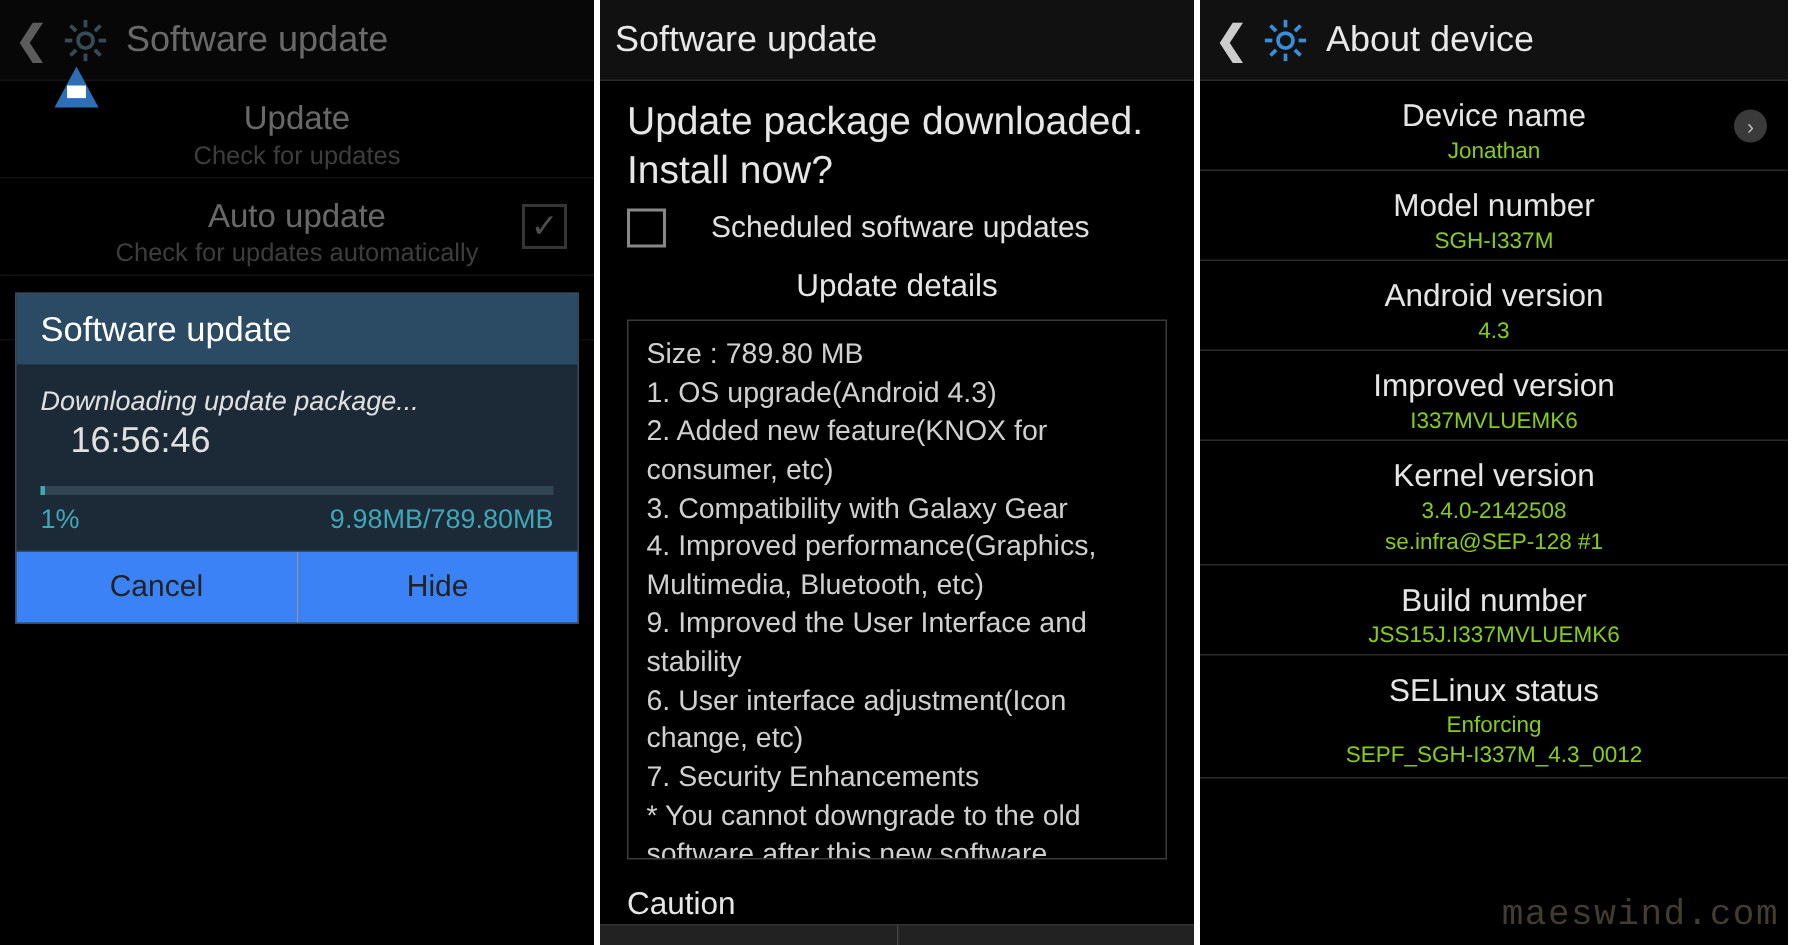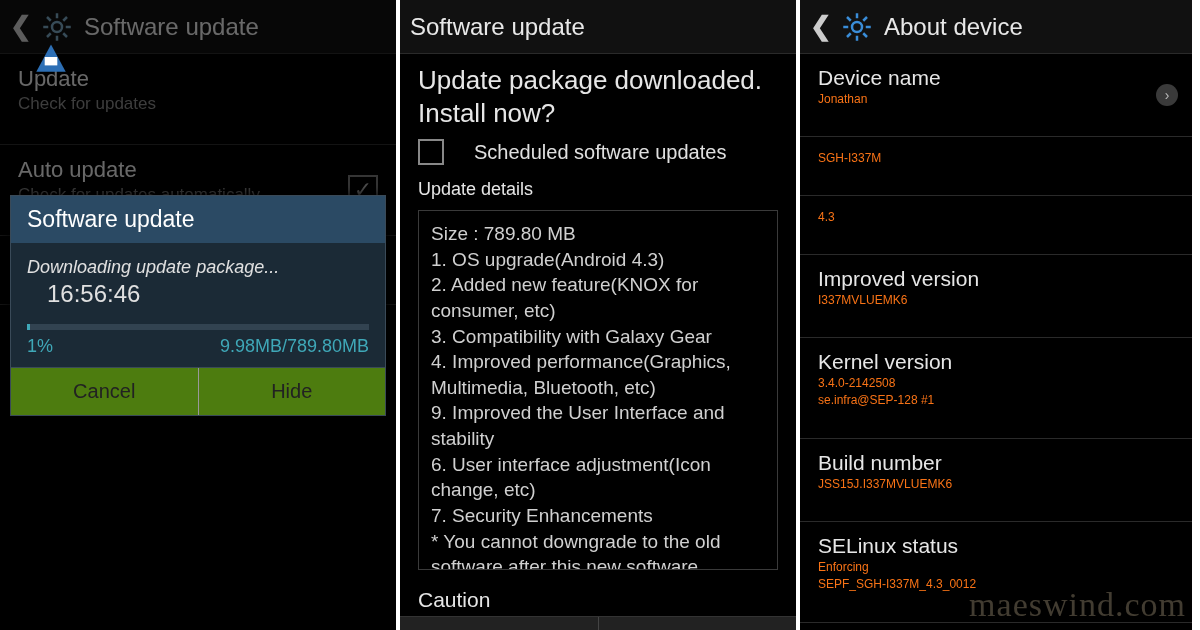--- a/index.html
+++ b/index.html
@@ -44,23 +44,24 @@
     text-align: center;
     font-weight: bold;
   }
   .gear {
     width: 34px; height: 34px; display:inline-flex; align-items:center; justify-content:center;
   }
   .gear svg { width: 30px; height: 30px; }
 
   
   .item {
-    padding: 12px 18px 30px;
+    padding: 12px 18px 4px;
     border-bottom: 1px solid #2a2a2a;
     position: relative;
+    text-align: center;
   }
   .item .lbl { font-size: 22px; color: #e6e6e6; }
   .item .sub { font-size: 17px; color: #888; margin-top: 2px; }
   .chev {
     position: absolute; right: 14px; top: 50%; transform: translateY(-50%);
     width: 22px; height: 22px; border-radius: 50%;
     background: #3a3a3a; color: #bbb; font-size: 14px;
     display:flex; align-items:center; justify-content:center;
   }
   .chk {
@@ -99,56 +100,56 @@
   .dlg-time { color: #e0e0e0; font-size: 24px; margin-top: 2px; margin-left: 20px; }
   .progress-track {
     margin: 16px 0 6px; height: 6px; background: #324351;
   }
   .progress-fill {
     height: 100%; width: 1%; background: #3fa8b8;
   }
   .dlg-stats { display:flex; justify-content:space-between; color:#3fa8b8; font-size:18px; }
   .dlg-btns { display:flex; border-top:1px solid #3a4a58; }
   .dlg-btn {
-    flex:1; background:#4d7c0f; color:#222; text-align:center;
+    flex:1; background:#3b82f6; color:#222; text-align:center;
     padding: 12px 0; font-size:20px; border-right:1px solid #999;
   }
   .dlg-btn:last-child { border-right:none; }
 
   
   .p2-body { padding: 10px 18px; }
   .p2-prompt { color:#e6e6e6; font-size:26px; line-height:1.25; margin-bottom:10px; }
   .p2-sched { display:flex; align-items:center; gap:30px; margin: 4px 0 14px; }
   .p2-sched .box { width:26px; height:26px; border:2px solid #888; }
   .p2-sched .txt { color:#e0e0e0; font-size:20px; }
-  .p2-h { color:#e6e6e6; font-size:18px; margin: 6px 0 10px; }
+  .p2-h { color:#e6e6e6; font-size:21px; margin: 6px 0 10px; text-align: center; }
   .details-box {
     border:1px solid #3a3a3a; padding: 10px 12px 14px;
     color:#d0d0d0; font-size:19px; line-height:1.35;
     height: 360px; overflow:hidden;
   }
   .caution { color:#e6e6e6; font-size:21px; padding: 8px 18px 0; }
   .p2-bottom {
     position:absolute; left:0; right:0; bottom:0;
     display:flex; border-top:1px solid #333;
     height: 14px; background:#222;
   }
   .p2-bottom div { flex:1; border-right:1px solid #444; }
   .p2-bottom div:last-child{border:none;}
 
   
   .p3 .item .lbl { font-size: 21px; }
-  .p3 .item .sub { font-size: 12px; color:#f97316; }
+  .p3 .item .sub { font-size: 15px; color:#84cc16; }
   .p3 .item.multi .sub { line-height:1.25; }
 
   
   .wm {
     position: fixed; right: 14px; bottom: 6px;
-    color: rgba(120,110,90,0.55); font-size: 34px;
-    font-family: Liberation Serif, serif; letter-spacing: 1px;
+    color: rgba(120,110,90,0.55); font-size: 24px;
+    font-family: Liberation Mono, monospace; letter-spacing: 1px;
     z-index: 200;
     margin-left: 36px;
   }
 </style>
 </head>
 <body>
 
 <div class="panel panel1">
   <div class="hdr">
     <span class="back">❮</span>
@@ -264,23 +265,25 @@
     </span>
     <span class="title">About device</span>
   </div>
 
   <div class="item">
     <div class="lbl">Device name</div>
     <div class="sub">Jonathan</div>
     <div class="chev">›</div>
   </div>
   <div class="item">
+    <div class="lbl">Model number</div>
     <div class="sub">SGH-I337M</div>
   </div>
   <div class="item">
+    <div class="lbl">Android version</div>
     <div class="sub">4.3</div>
   </div>
   <div class="item">
     <div class="lbl">Improved version</div>
     <div class="sub">I337MVLUEMK6</div>
   </div>
   <div class="item multi">
     <div class="lbl">Kernel version</div>
     <div class="sub">3.4.0-2142508</div>
     <div class="sub">se.infra@SEP-128 #1</div>

